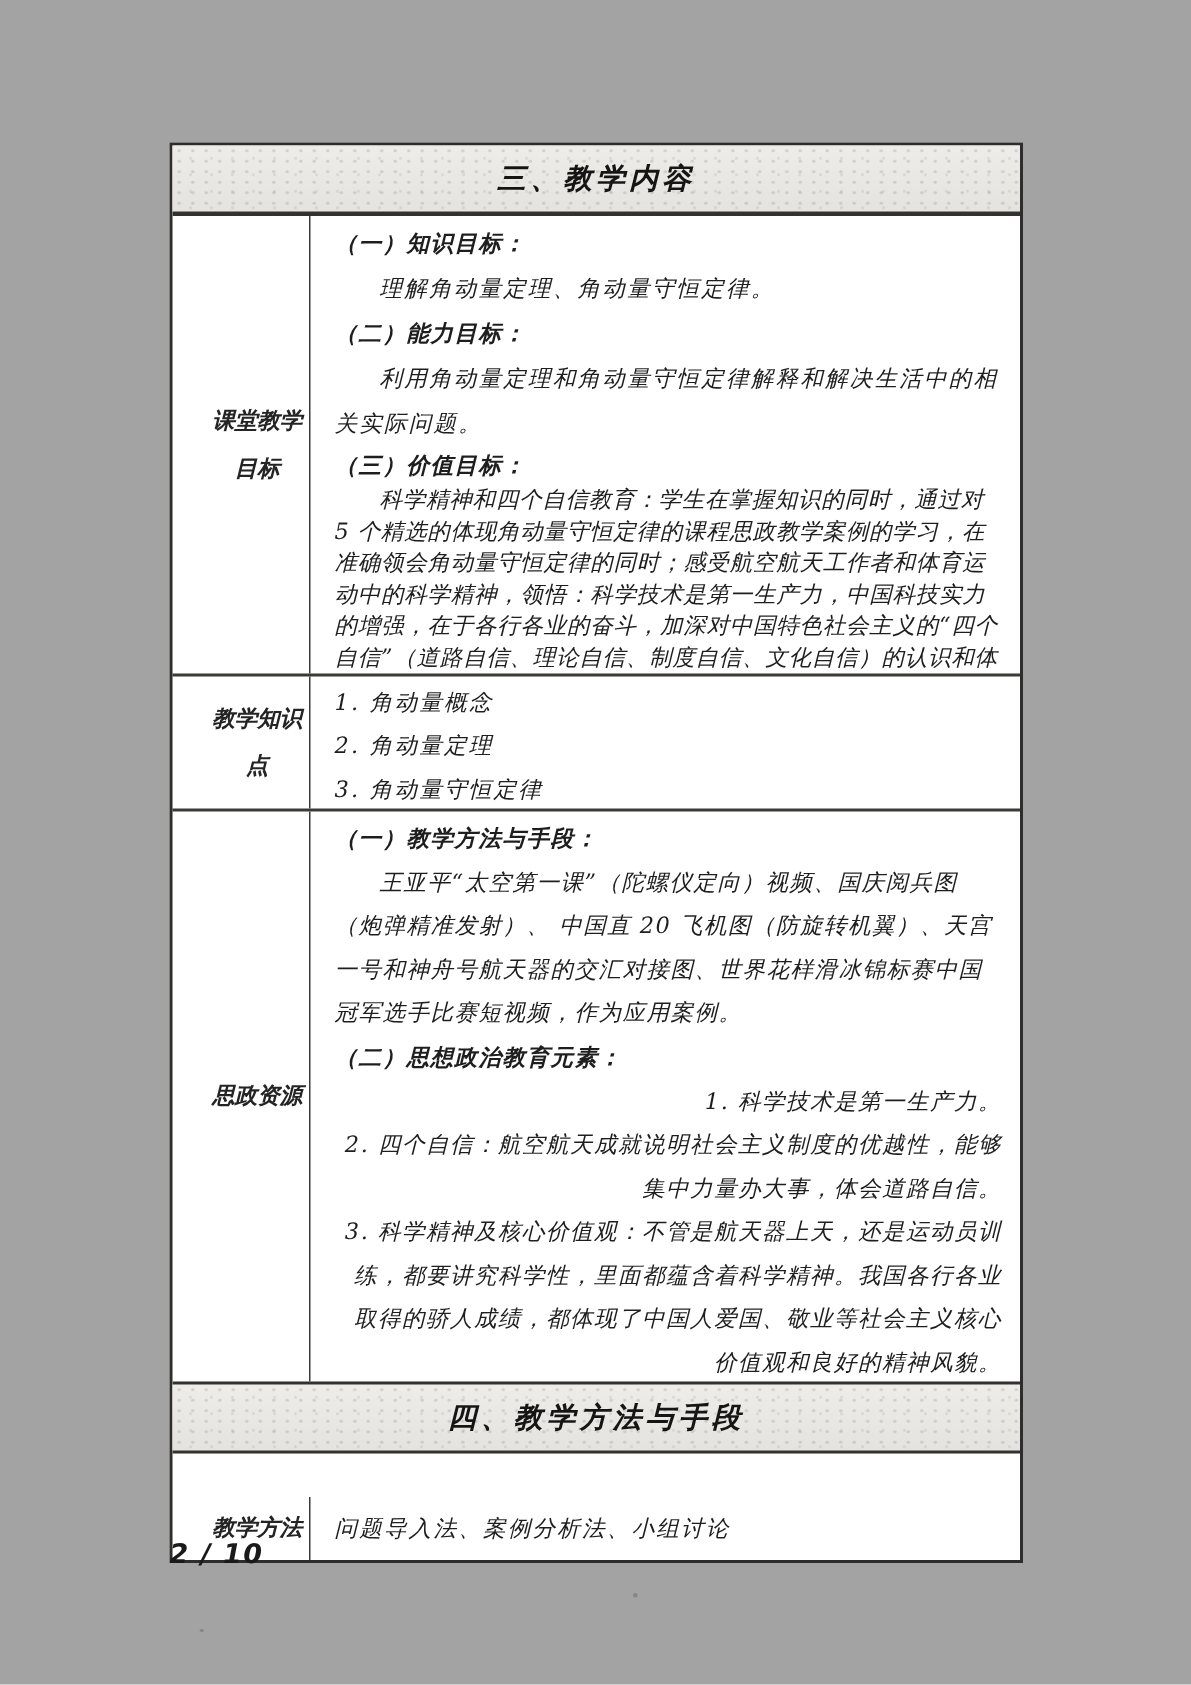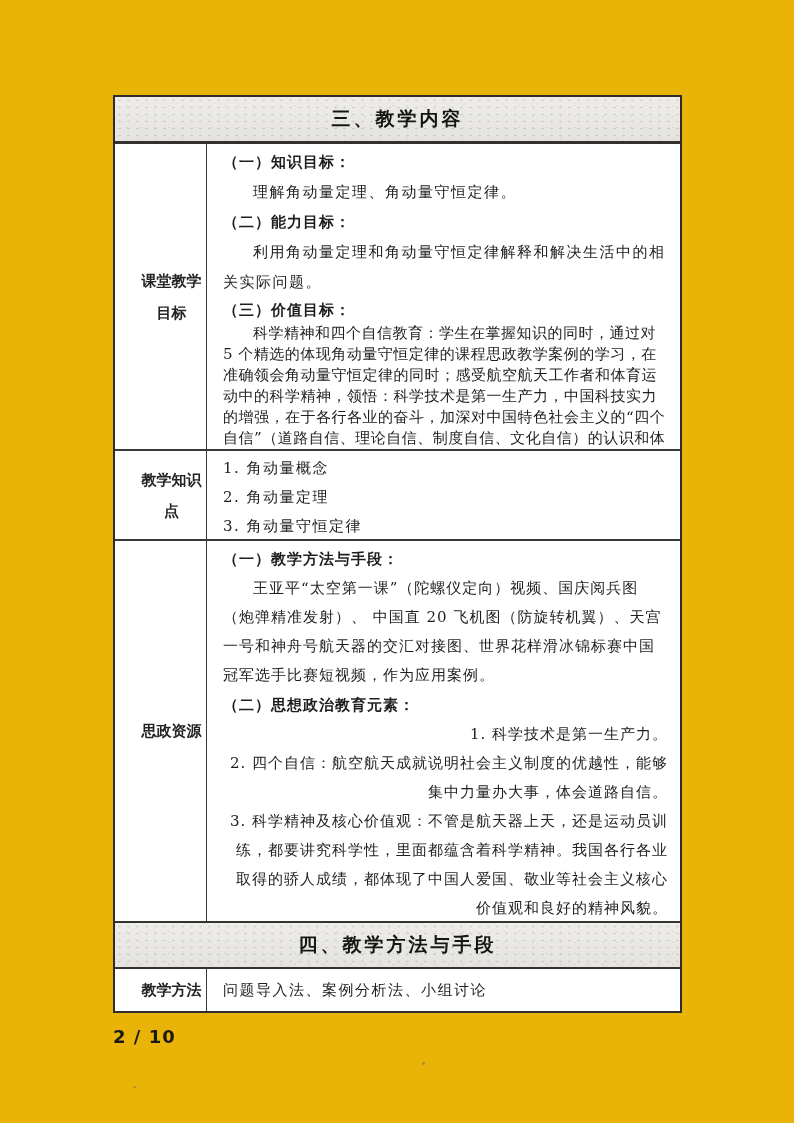--- a/index.html
+++ b/index.html
@@ -3,21 +3,21 @@
 <meta charset="utf-8">
 <style>
   html, body {
     margin: 0; padding: 0;
     width: 794px; height: 1123px;
     background: #ffffff;
     font-family: "DejaVu Serif", "Liberation Serif", serif;
     color: #1e1e1e;
     overflow: hidden;
   }
-  .sheet { position: absolute; inset: 0; background: #eab308; }
+  .sheet { position: absolute; inset: 0; background: #a3a3a3; font-style: italic; }
 
   .tbl {
     position: absolute;
     left: 113px; top: 95px; width: 569px;
     box-sizing: border-box;
     border: 2px solid #2e2d2b;
     background: #ffffff;
   }
 
   
@@ -71,21 +71,21 @@
   .r-kn { height: 90px; }
   .r-kn .item { line-height: 29px; letter-spacing: 1.5px; }
 
   
   .r-sz { height: 382px; }
   .r-sz .h { line-height: 30px; }
   .r-sz .p { line-height: 29px; text-indent: 2em; letter-spacing: 1px; margin: 0; }
   .r-sz .item { line-height: 29px; letter-spacing: 1px; text-align: right; }
 
   
-  .r-me { height: 42px; }
+  .r-me { height: 42px; margin-top: 29px; }
   .r-me .cnt { display: flex; align-items: center; letter-spacing: 1.5px; }
 
   .footer {
     position: absolute;
     left: 113px; top: 1026px; width: 569px;
     text-align: left;
     font-family: "DejaVu Sans", "Liberation Sans", sans-serif;
     font-weight: 700; font-size: 18px; letter-spacing: 1px; color: #1a1a1a;
   }
 

